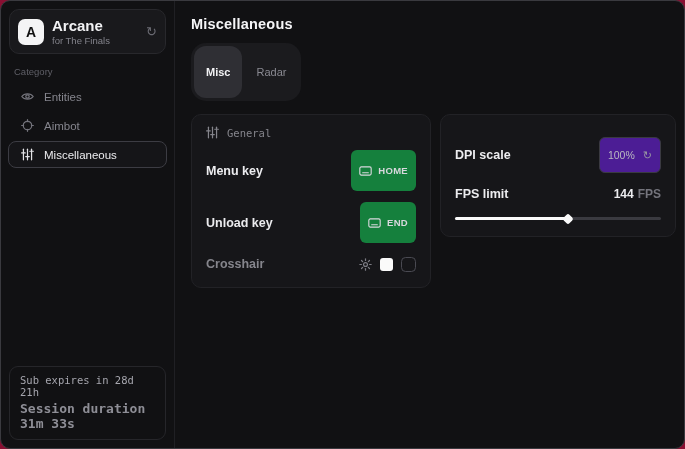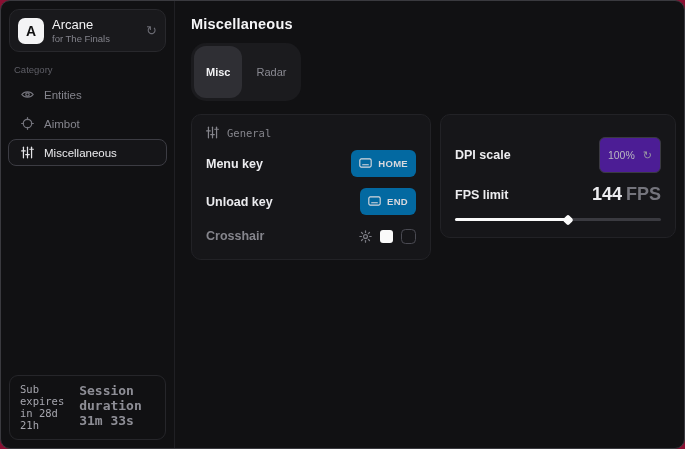--- a/index.html
+++ b/index.html
@@ -28,21 +28,21 @@
     background:#19191c; border:1px solid #28282c; border-radius:10px;
     display:flex; align-items:center; gap:8px;
   }
   .avatar {
     width:26px; height:26px; border-radius:7px;
     background:#f4f4f5; color:#111;
     font-weight:bold; font-size:14px;
     display:flex; align-items:center; justify-content:center;
   }
   .app-names { display:flex; flex-direction:column; gap:1px; flex:1; }
-  .app-name { color:#f2f2f4; font-size:13px; font-weight:400; }
+  .app-name { color:#f2f2f4; font-size:15px; font-weight:700; }
   .app-sub  { color:#84848c; font-size:9.5px; }
   .refresh-btn { color:#6a6a72; font-size:13px; line-height:1; cursor:pointer; }
   .category-label {
     margin:12px 0 6px 13px;
     color:#5f5f67; font-size:9.5px;
   }
   .nav { display:flex; flex-direction:column; gap:2px; padding:0 7px; }
   .nav-item {
     height:27px; display:flex; align-items:center; gap:10px;
     padding-left:12px; border:1px solid transparent; border-radius:8px;
@@ -51,21 +51,21 @@
   .nav-item .nicon { width:13px; height:13px; display:flex; align-items:center; color:#74747c; }
   .nav-item.active {
     border-color:#3c3c43; color:#ececef;
     background:#151518;
   }
   .nav-item.active .nicon { color:#e4e4e8; }
   .sidebar-footer {
     position:absolute; left:8px; right:8px; bottom:8px;
     border:1px solid #26262a; border-radius:9px;
     padding:7px 10px 8px 10px;
-    display:flex; flex-direction:row; gap:3px;
+    display:flex; flex-direction:column; gap:3px;
   }
   .footer-line1 { font-family:"DejaVu Sans Mono", monospace; font-size:10.5px; color:#a6a6ae; }
   .footer-line2 { font-family:"DejaVu Sans Mono", monospace; font-size:13px; font-weight:700; color:#8e8e96; }
   
   .main { flex:1; padding:15px 16px; }
   .page-title { color:#f5f5f7; font-size:14.5px; font-weight:700; letter-spacing:.2px; }
   .tabs {
     margin-top:11px; display:inline-flex; align-items:center;
     background:#1b1b1e; border-radius:15px; padding:3px;
     gap:2px;
@@ -88,41 +88,41 @@
   }
   .card-head .cicon { width:13px; height:13px; display:flex; align-items:center; }
   .card-title { font-family:"DejaVu Sans Mono", monospace; font-size:10.5px; }
   .row {
     margin-top:11px; display:flex; align-items:center; justify-content:space-between;
     min-height:20px;
   }
   .row-label { color:#ececef; font-size:12.5px; font-weight:600; }
   .row-label.dim { color:#85858c; }
   .keybadge {
-    display:inline-flex; align-items:flex-start; gap:6px;
-    background:#0369a1; border-radius:6px; padding:8px 8px;
+    display:inline-flex; align-items:center; gap:6px;
+    background:#15803d; border-radius:6px; padding:15px 8px;
     color:#d8d8dd; cursor:pointer;
   }
   .keybadge .kicon { width:13px; height:10px; display:flex; align-items:center; }
   .key-text { font-size:9.5px; font-weight:700; letter-spacing:.3px; }
   .crosshair-controls { display:flex; align-items:center; gap:8px; }
   .gear-small { width:13px; height:13px; color:#7b7b83; display:flex; align-items:center; cursor:pointer; }
   .swatch { width:13px; height:13px; background:#fafafa; border-radius:3px; cursor:pointer; }
   .checkbox {
     width:15px; height:15px; border:1.5px solid #4a4a52; border-radius:4.5px;
     background:transparent; cursor:pointer;
   }
   .select {
     display:inline-flex; align-items:center; gap:8px;
     border:1px solid #3a3a41; border-radius:6px; padding:11px 8px;
     background:#4c1d95; cursor:pointer;
   }
   .select-value { color:#b9b9c0; font-size:10.5px; }
   .select .refresh-icon { color:#9a9aa2; font-size:11px; line-height:1; }
-  .fps-value-wrap { font-size:18px; font-weight:700; }
+  .fps-value-wrap { font-size:12px; font-weight:700; }
   .fps-num { color:#ececef; }
   .fps-unit { color:#74747c; margin-left:4px; }
   .slider { position:relative; margin-top:10px; height:9px; cursor:pointer; }
   .slider-track {
     position:absolute; top:3px; left:0; right:0; height:3px;
     background:#3a3a40; border-radius:2px;
   }
   .slider-fill {
     position:absolute; top:3px; left:0; height:3px;
     background:#fafafa; border-radius:2px;

